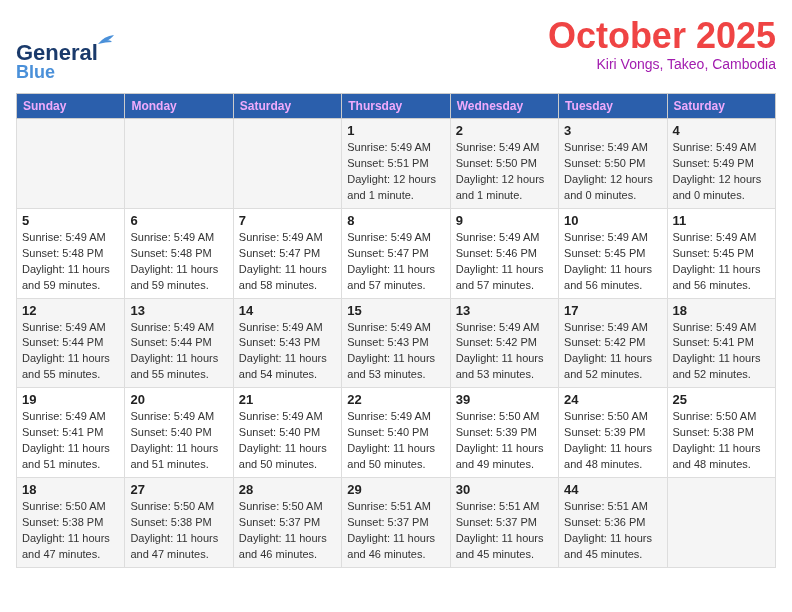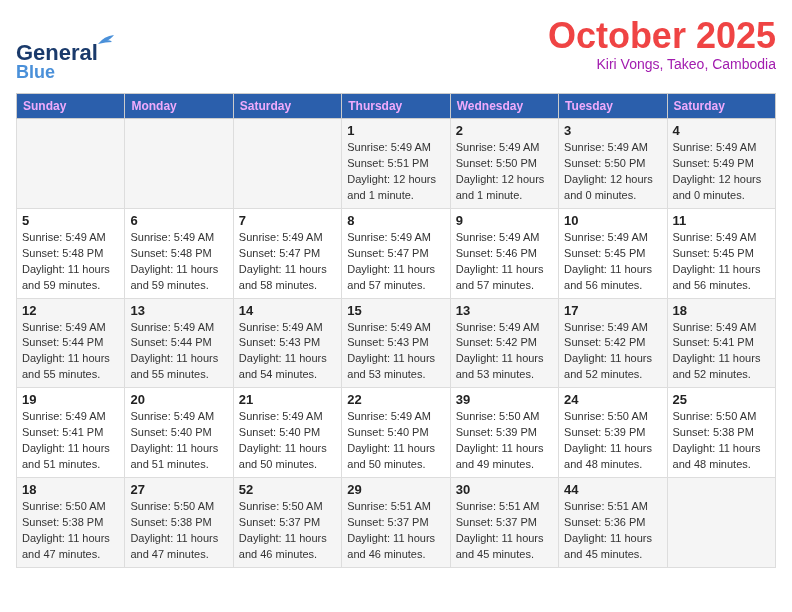--- a/index.html
+++ b/index.html
@@ -303,21 +303,21 @@
 and 47 minutes.</div>
         </td>
         <td>
           <span class="day-number">27</span>
           <div class="cell-text" style="white-space: pre-line;">Sunrise: 5:50 AM
 Sunset: 5:38 PM
 Daylight: 11 hours
 and 47 minutes.</div>
         </td>
         <td>
-          <span class="day-number">52</span>
+          <span class="day-number">28</span>
           <div class="cell-text" style="white-space: pre-line;">Sunrise: 5:50 AM
 Sunset: 5:37 PM
 Daylight: 11 hours
 and 46 minutes.</div>
         </td>
         <td>
           <span class="day-number">29</span>
           <div class="cell-text" style="white-space: pre-line;">Sunrise: 5:51 AM
 Sunset: 5:37 PM
 Daylight: 11 hours

